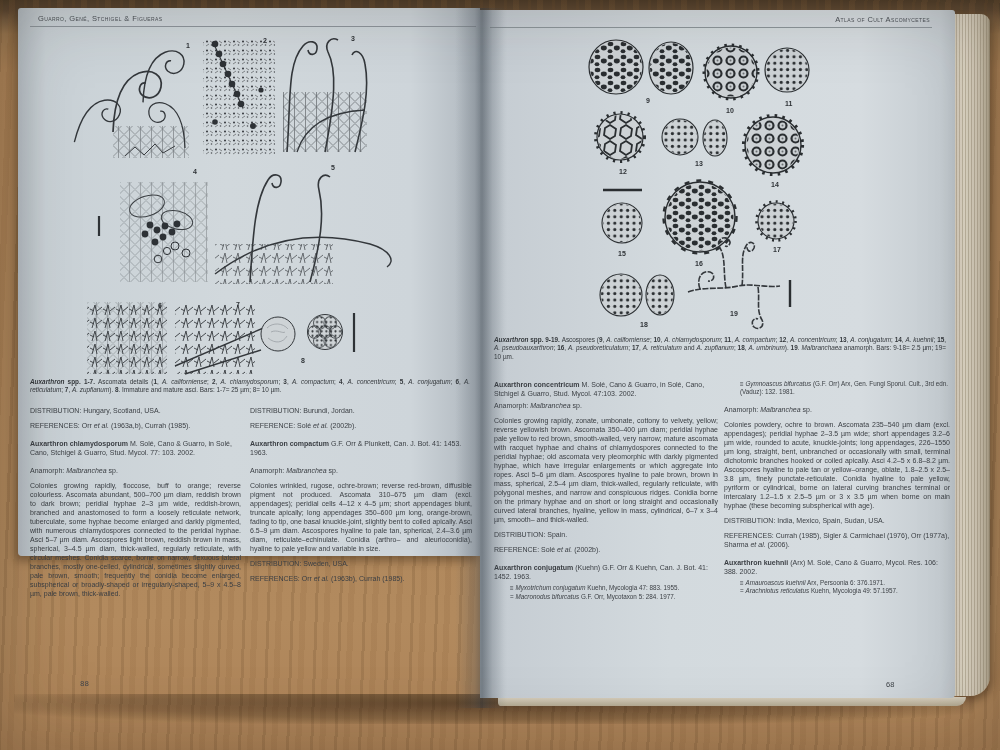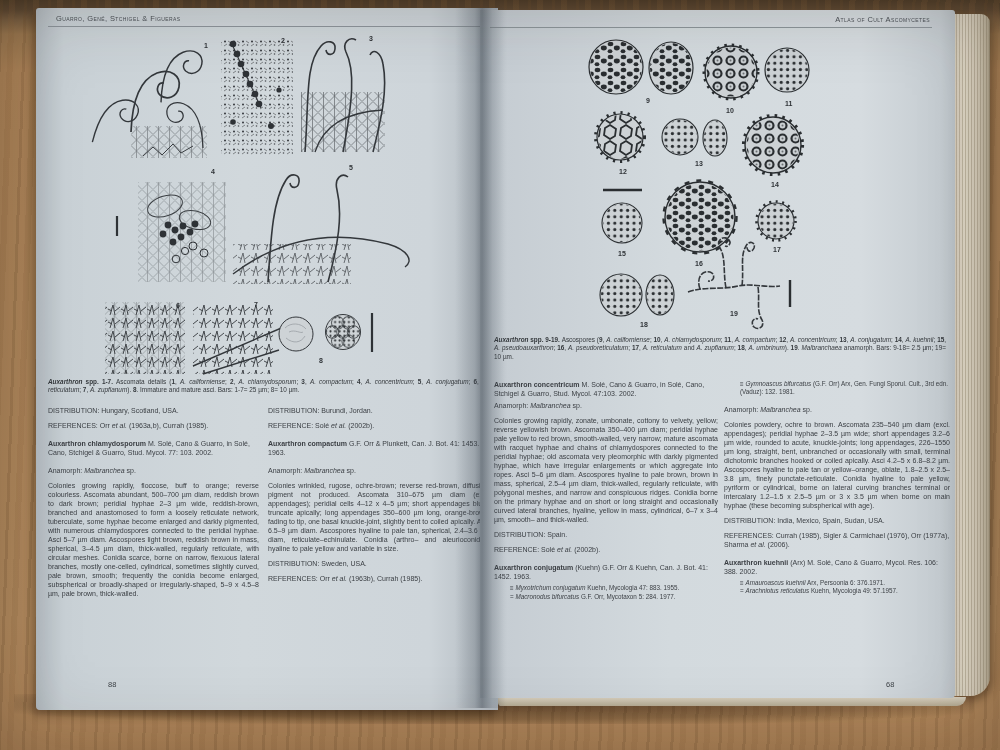--- a/index.html
+++ b/index.html
@@ -12,23 +12,23 @@
   .book-shadow{position:absolute;left:14px;top:694px;width:960px;height:30px;
     background:radial-gradient(ellipse at 50% 30%,rgba(30,18,8,.55) 0%,rgba(30,18,8,.25) 55%,rgba(0,0,0,0) 80%);}
   .page-edges{position:absolute;left:953px;top:14px;width:37px;height:682px;
     background:linear-gradient(90deg,#cfc7b6 0%,#ddd5c4 30%,#d2c9b6 65%,#bdb29c 92%,#a3977f 100%);
     border-radius:2px 9px 20px 2px;box-shadow:2px 4px 8px rgba(40,25,10,.45);}
   .page-edges:after{content:"";position:absolute;inset:0;border-radius:inherit;
     background:repeating-linear-gradient(90deg,rgba(125,112,88,.35) 0 1px,rgba(0,0,0,0) 1px 3px);}
   .page-bottom-edge{position:absolute;left:498px;top:697px;width:468px;height:9px;
     background:linear-gradient(180deg,#d8d0bf,#b5ab94);border-radius:0 0 10px 4px;}
   .page{position:absolute;color:#3a3e43;}
-  .page-left{left:18px;top:8px;width:462px;height:702px;
+  .page-left{left:18px;top:8px;width:462px;height:548px;
     background:linear-gradient(90deg,#b4bcc2 0%,#c9d1d6 6%,#d1d8dc 45%,#ced5da 85%,#aeb6bd 100%);
-    border-radius:3px 0 0 4px;box-shadow:-3px 5px 10px rgba(40,25,10,.4);margin-left:18px;}
+    border-radius:3px 0 0 4px;box-shadow:-3px 5px 10px rgba(40,25,10,.4);}
   .page-right{left:480px;top:10px;width:475px;height:688px;
     background:linear-gradient(90deg,#a8b0b7 0%,#c6cdd3 5%,#d3dade 40%,#d6dce0 80%,#c5ccd1 97%,#b9c0c5 100%);
     border-radius:0 3px 4px 0;}
   .gutter{position:absolute;left:455px;top:8px;width:52px;height:700px;pointer-events:none;
     background:linear-gradient(90deg,rgba(60,70,80,0) 0%,rgba(66,76,86,.25) 38%,rgba(52,62,72,.45) 52%,rgba(66,76,86,.18) 72%,rgba(0,0,0,0) 100%);}
   .hdr{position:absolute;font-variant:small-caps;font-size:7.5px;letter-spacing:.4px;color:#4b5156;}
   .hdr-rule{position:absolute;height:1px;background:#8d959b;}
   .pn{position:absolute;font-size:7.5px;color:#3f4449;}
   .figwrap{position:absolute;}
   .fign{position:absolute;font-size:7px;font-weight:bold;color:#2f3337;}
@@ -189,21 +189,21 @@
     <div class="col" style="left:232px;top:398px;width:222px;">
       <p class="dist"><span>DISTRIBUTION: Burundi, Jordan.</span></p>
       <p class="dist"><span>REFERENCE: Solé </span><span style="font-style: italic;">et al.</span><span> (2002b).</span></p>
       <p class="hd"><span style="font-weight: 700;">Auxarthron compactum</span><span> G.F. Orr &amp; Plunkett, Can. J. Bot. 41: 1453. 1963.</span></p>
       <p class="ana"><span>Anamorph: </span><span style="font-style: italic;">Malbranchea</span><span> sp.</span></p>
       <p class="body"><span>Colonies wrinkled, rugose, ochre-brown; reverse red-brown, diffusible pigment not produced. Ascomata 310–675 µm diam (excl. appendages); peridial cells 4–12 x 4–5 µm; short appendages blunt, truncate apically; long appendages 350–600 µm long, orange-brown, fading to tip, one basal knuckle-joint, slightly bent to coiled apically. Asci 6.5–9 µm diam. Ascospores hyaline to pale tan, spherical, 2.4–3.6 µm diam, reticulate–echinulate. Conidia (arthro– and aleurioconidia), hyaline to pale yellow and variable in size.</span></p>
       <p class="dist"><span>DISTRIBUTION: Sweden, USA.</span></p>
       <p class="dist"><span>REFERENCES: Orr </span><span style="font-style: italic;">et al.</span><span> (1963b), Currah (1985).</span></p>
     </div>
 
-    <div class="pn" style="left:72px;top:672px;">88</div>
+    <div class="pn" style="left:62px;top:672px;font-family:Liberation Mono, monospace;">88</div>
   </div>
 
   <div class="page page-right">
     <div class="hdr" style="left:225px;top:5px;width:225px;text-align:right;">Atlas of Cult Ascomycetes</div>
     <div class="hdr-rule" style="left:10px;top:17px;width:442px;"></div>
 
     <div class="figwrap" style="left:10px;top:18px;width:460px;height:308px;">
       <svg width="460" height="308" viewBox="0 0 460 308">
         <defs>
           <pattern id="pcoarse" width="13" height="13" patternUnits="userSpaceOnUse">

